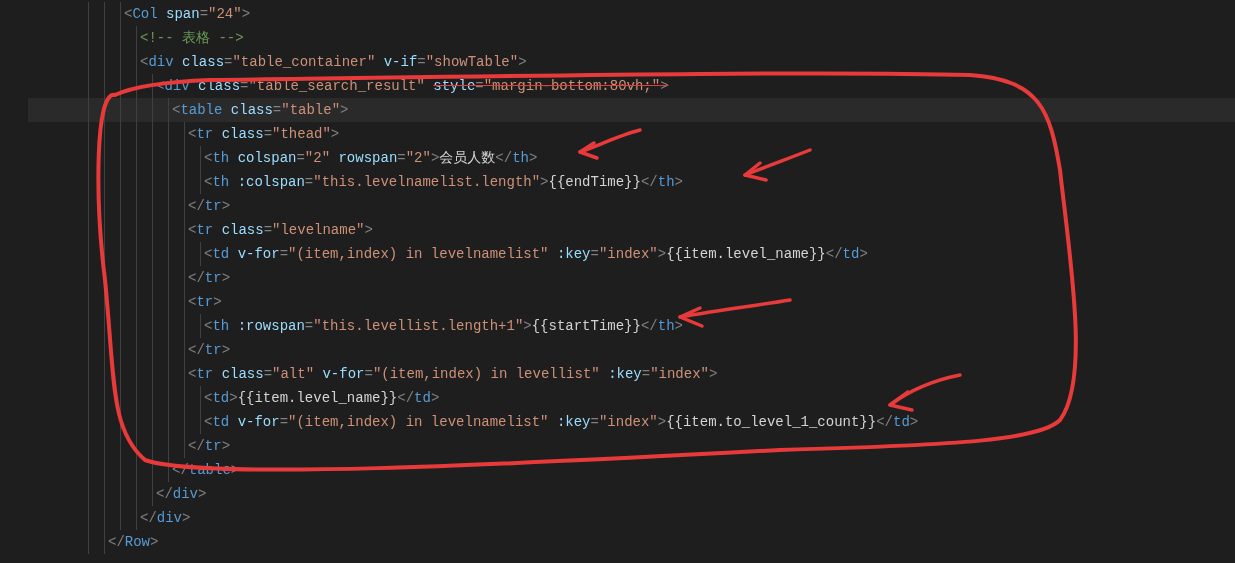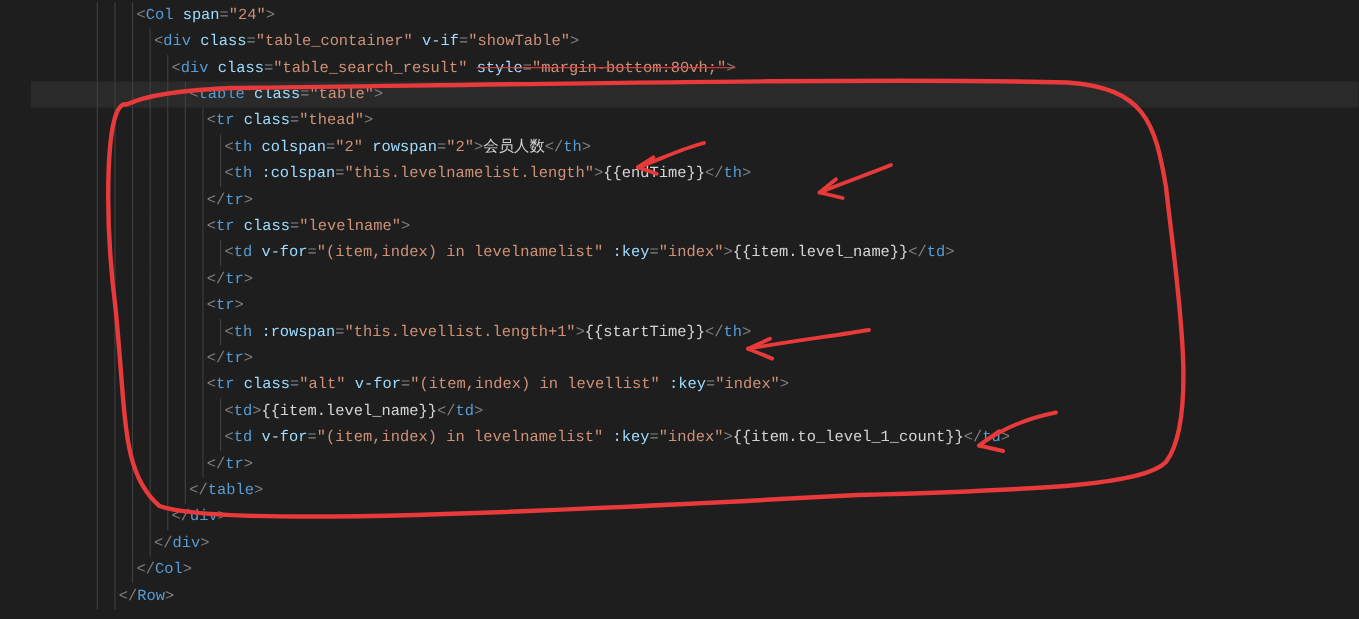--- a/index.html
+++ b/index.html
@@ -47,41 +47,41 @@
     width: 1235px;
     height: 563px;
     pointer-events: none;
   }
 </style>
 </head>
 <body>
 
 <div class="editor">
   <div class="line"><div class="guide" style="left: 60px;"></div><div class="guide" style="left: 76px;"></div><div class="guide" style="left: 92px;"></div><span style="padding-left: 96px;"><span class="p-gray">&lt;</span><span class="p-tag">Col</span><span class="p-txn"> </span><span class="p-attr">span</span><span class="p-gray">=</span><span class="p-str">"24"</span><span class="p-gray">&gt;</span></span></div>
+  <div class="line"><div class="guide" style="left: 60px;"></div><div class="guide" style="left: 76px;"></div><div class="guide" style="left: 92px;"></div><div class="guide" style="left: 108px;"></div><span style="padding-left: 112px;"><span class="p-comm">&lt;!-- 表格 --&gt;</span></span></div>
   <div class="line"><div class="guide" style="left: 60px;"></div><div class="guide" style="left: 76px;"></div><div class="guide" style="left: 92px;"></div><div class="guide" style="left: 108px;"></div><span style="padding-left: 112px;"><span class="p-gray">&lt;</span><span class="p-tag">div</span><span class="p-txn"> </span><span class="p-attr">class</span><span class="p-gray">=</span><span class="p-str">"table_container"</span><span class="p-txn"> </span><span class="p-attr">v-if</span><span class="p-gray">=</span><span class="p-str">"showTable"</span><span class="p-gray">&gt;</span></span></div>
   <div class="line"><div class="guide" style="left: 60px;"></div><div class="guide" style="left: 76px;"></div><div class="guide" style="left: 92px;"></div><div class="guide" style="left: 108px;"></div><div class="guide" style="left: 124px;"></div><span style="padding-left: 128px;"><span class="p-gray">&lt;</span><span class="p-tag">div</span><span class="p-txn"> </span><span class="p-attr">class</span><span class="p-gray">=</span><span class="p-str">"table_search_result"</span><span class="p-txn"> </span><span class="p-attr" style="text-decoration: line-through rgb(232, 58, 58);">style</span><span class="p-gray" style="text-decoration: line-through rgb(232, 58, 58);">=</span><span class="p-str" style="text-decoration: line-through rgb(232, 58, 58);">"margin-bottom:80vh;"</span><span class="p-gray" style="text-decoration: line-through rgb(232, 58, 58);">&gt;</span></span></div>
   <div class="line hl-line"><div class="guide" style="left: 60px;"></div><div class="guide" style="left: 76px;"></div><div class="guide" style="left: 92px;"></div><div class="guide" style="left: 108px;"></div><div class="guide" style="left: 124px;"></div><div class="guide" style="left: 140px;"></div><span style="padding-left: 144px;"><span class="p-gray">&lt;</span><span class="p-tag">table</span><span class="p-txn"> </span><span class="p-attr">class</span><span class="p-gray">=</span><span class="p-str">"table"</span><span class="p-gray">&gt;</span></span></div>
   <div class="line"><div class="guide" style="left: 60px;"></div><div class="guide" style="left: 76px;"></div><div class="guide" style="left: 92px;"></div><div class="guide" style="left: 108px;"></div><div class="guide" style="left: 124px;"></div><div class="guide" style="left: 140px;"></div><div class="guide" style="left: 156px;"></div><span style="padding-left: 160px;"><span class="p-gray">&lt;</span><span class="p-tag">tr</span><span class="p-txn"> </span><span class="p-attr">class</span><span class="p-gray">=</span><span class="p-str">"thead"</span><span class="p-gray">&gt;</span></span></div>
   <div class="line"><div class="guide" style="left: 60px;"></div><div class="guide" style="left: 76px;"></div><div class="guide" style="left: 92px;"></div><div class="guide" style="left: 108px;"></div><div class="guide" style="left: 124px;"></div><div class="guide" style="left: 140px;"></div><div class="guide" style="left: 156px;"></div><div class="guide" style="left: 172px;"></div><span style="padding-left: 176px;"><span class="p-gray">&lt;</span><span class="p-tag">th</span><span class="p-txn"> </span><span class="p-attr">colspan</span><span class="p-gray">=</span><span class="p-str">"2"</span><span class="p-txn"> </span><span class="p-attr">rowspan</span><span class="p-gray">=</span><span class="p-str">"2"</span><span class="p-gray">&gt;</span><span class="p-txn">会员人数</span><span class="p-gray">&lt;/</span><span class="p-tag">th</span><span class="p-gray">&gt;</span></span></div>
   <div class="line"><div class="guide" style="left: 60px;"></div><div class="guide" style="left: 76px;"></div><div class="guide" style="left: 92px;"></div><div class="guide" style="left: 108px;"></div><div class="guide" style="left: 124px;"></div><div class="guide" style="left: 140px;"></div><div class="guide" style="left: 156px;"></div><div class="guide" style="left: 172px;"></div><span style="padding-left: 176px;"><span class="p-gray">&lt;</span><span class="p-tag">th</span><span class="p-txn"> </span><span class="p-attr">:colspan</span><span class="p-gray">=</span><span class="p-str">"this.levelnamelist.length"</span><span class="p-gray">&gt;</span><span class="p-txn">{{endTime}}</span><span class="p-gray">&lt;/</span><span class="p-tag">th</span><span class="p-gray">&gt;</span></span></div>
   <div class="line"><div class="guide" style="left: 60px;"></div><div class="guide" style="left: 76px;"></div><div class="guide" style="left: 92px;"></div><div class="guide" style="left: 108px;"></div><div class="guide" style="left: 124px;"></div><div class="guide" style="left: 140px;"></div><div class="guide" style="left: 156px;"></div><span style="padding-left: 160px;"><span class="p-gray">&lt;/</span><span class="p-tag">tr</span><span class="p-gray">&gt;</span></span></div>
   <div class="line"><div class="guide" style="left: 60px;"></div><div class="guide" style="left: 76px;"></div><div class="guide" style="left: 92px;"></div><div class="guide" style="left: 108px;"></div><div class="guide" style="left: 124px;"></div><div class="guide" style="left: 140px;"></div><div class="guide" style="left: 156px;"></div><span style="padding-left: 160px;"><span class="p-gray">&lt;</span><span class="p-tag">tr</span><span class="p-txn"> </span><span class="p-attr">class</span><span class="p-gray">=</span><span class="p-str">"levelname"</span><span class="p-gray">&gt;</span></span></div>
   <div class="line"><div class="guide" style="left: 60px;"></div><div class="guide" style="left: 76px;"></div><div class="guide" style="left: 92px;"></div><div class="guide" style="left: 108px;"></div><div class="guide" style="left: 124px;"></div><div class="guide" style="left: 140px;"></div><div class="guide" style="left: 156px;"></div><div class="guide" style="left: 172px;"></div><span style="padding-left: 176px;"><span class="p-gray">&lt;</span><span class="p-tag">td</span><span class="p-txn"> </span><span class="p-attr">v-for</span><span class="p-gray">=</span><span class="p-str">"(item,index) in levelnamelist"</span><span class="p-txn"> </span><span class="p-attr">:key</span><span class="p-gray">=</span><span class="p-str">"index"</span><span class="p-gray">&gt;</span><span class="p-txn">{{item.level_name}}</span><span class="p-gray">&lt;/</span><span class="p-tag">td</span><span class="p-gray">&gt;</span></span></div>
   <div class="line"><div class="guide" style="left: 60px;"></div><div class="guide" style="left: 76px;"></div><div class="guide" style="left: 92px;"></div><div class="guide" style="left: 108px;"></div><div class="guide" style="left: 124px;"></div><div class="guide" style="left: 140px;"></div><div class="guide" style="left: 156px;"></div><span style="padding-left: 160px;"><span class="p-gray">&lt;/</span><span class="p-tag">tr</span><span class="p-gray">&gt;</span></span></div>
   <div class="line"><div class="guide" style="left: 60px;"></div><div class="guide" style="left: 76px;"></div><div class="guide" style="left: 92px;"></div><div class="guide" style="left: 108px;"></div><div class="guide" style="left: 124px;"></div><div class="guide" style="left: 140px;"></div><div class="guide" style="left: 156px;"></div><span style="padding-left: 160px;"><span class="p-gray">&lt;</span><span class="p-tag">tr</span><span class="p-gray">&gt;</span></span></div>
   <div class="line"><div class="guide" style="left: 60px;"></div><div class="guide" style="left: 76px;"></div><div class="guide" style="left: 92px;"></div><div class="guide" style="left: 108px;"></div><div class="guide" style="left: 124px;"></div><div class="guide" style="left: 140px;"></div><div class="guide" style="left: 156px;"></div><div class="guide" style="left: 172px;"></div><span style="padding-left: 176px;"><span class="p-gray">&lt;</span><span class="p-tag">th</span><span class="p-txn"> </span><span class="p-attr">:rowspan</span><span class="p-gray">=</span><span class="p-str">"this.levellist.length+1"</span><span class="p-gray">&gt;</span><span class="p-txn">{{startTime}}</span><span class="p-gray">&lt;/</span><span class="p-tag">th</span><span class="p-gray">&gt;</span></span></div>
   <div class="line"><div class="guide" style="left: 60px;"></div><div class="guide" style="left: 76px;"></div><div class="guide" style="left: 92px;"></div><div class="guide" style="left: 108px;"></div><div class="guide" style="left: 124px;"></div><div class="guide" style="left: 140px;"></div><div class="guide" style="left: 156px;"></div><span style="padding-left: 160px;"><span class="p-gray">&lt;/</span><span class="p-tag">tr</span><span class="p-gray">&gt;</span></span></div>
   <div class="line"><div class="guide" style="left: 60px;"></div><div class="guide" style="left: 76px;"></div><div class="guide" style="left: 92px;"></div><div class="guide" style="left: 108px;"></div><div class="guide" style="left: 124px;"></div><div class="guide" style="left: 140px;"></div><div class="guide" style="left: 156px;"></div><span style="padding-left: 160px;"><span class="p-gray">&lt;</span><span class="p-tag">tr</span><span class="p-txn"> </span><span class="p-attr">class</span><span class="p-gray">=</span><span class="p-str">"alt"</span><span class="p-txn"> </span><span class="p-attr">v-for</span><span class="p-gray">=</span><span class="p-str">"(item,index) in levellist"</span><span class="p-txn"> </span><span class="p-attr">:key</span><span class="p-gray">=</span><span class="p-str">"index"</span><span class="p-gray">&gt;</span></span></div>
   <div class="line"><div class="guide" style="left: 60px;"></div><div class="guide" style="left: 76px;"></div><div class="guide" style="left: 92px;"></div><div class="guide" style="left: 108px;"></div><div class="guide" style="left: 124px;"></div><div class="guide" style="left: 140px;"></div><div class="guide" style="left: 156px;"></div><div class="guide" style="left: 172px;"></div><span style="padding-left: 176px;"><span class="p-gray">&lt;</span><span class="p-tag">td</span><span class="p-gray">&gt;</span><span class="p-txn">{{item.level_name}}</span><span class="p-gray">&lt;/</span><span class="p-tag">td</span><span class="p-gray">&gt;</span></span></div>
   <div class="line"><div class="guide" style="left: 60px;"></div><div class="guide" style="left: 76px;"></div><div class="guide" style="left: 92px;"></div><div class="guide" style="left: 108px;"></div><div class="guide" style="left: 124px;"></div><div class="guide" style="left: 140px;"></div><div class="guide" style="left: 156px;"></div><div class="guide" style="left: 172px;"></div><span style="padding-left: 176px;"><span class="p-gray">&lt;</span><span class="p-tag">td</span><span class="p-txn"> </span><span class="p-attr">v-for</span><span class="p-gray">=</span><span class="p-str">"(item,index) in levelnamelist"</span><span class="p-txn"> </span><span class="p-attr">:key</span><span class="p-gray">=</span><span class="p-str">"index"</span><span class="p-gray">&gt;</span><span class="p-txn">{{item.to_level_1_count}}</span><span class="p-gray">&lt;/</span><span class="p-tag">td</span><span class="p-gray">&gt;</span></span></div>
   <div class="line"><div class="guide" style="left: 60px;"></div><div class="guide" style="left: 76px;"></div><div class="guide" style="left: 92px;"></div><div class="guide" style="left: 108px;"></div><div class="guide" style="left: 124px;"></div><div class="guide" style="left: 140px;"></div><div class="guide" style="left: 156px;"></div><span style="padding-left: 160px;"><span class="p-gray">&lt;/</span><span class="p-tag">tr</span><span class="p-gray">&gt;</span></span></div>
   <div class="line"><div class="guide" style="left: 60px;"></div><div class="guide" style="left: 76px;"></div><div class="guide" style="left: 92px;"></div><div class="guide" style="left: 108px;"></div><div class="guide" style="left: 124px;"></div><div class="guide" style="left: 140px;"></div><span style="padding-left: 144px;"><span class="p-gray">&lt;/</span><span class="p-tag">table</span><span class="p-gray">&gt;</span></span></div>
   <div class="line"><div class="guide" style="left: 60px;"></div><div class="guide" style="left: 76px;"></div><div class="guide" style="left: 92px;"></div><div class="guide" style="left: 108px;"></div><div class="guide" style="left: 124px;"></div><span style="padding-left: 128px;"><span class="p-gray">&lt;/</span><span class="p-tag">div</span><span class="p-gray">&gt;</span></span></div>
   <div class="line"><div class="guide" style="left: 60px;"></div><div class="guide" style="left: 76px;"></div><div class="guide" style="left: 92px;"></div><div class="guide" style="left: 108px;"></div><span style="padding-left: 112px;"><span class="p-gray">&lt;/</span><span class="p-tag">div</span><span class="p-gray">&gt;</span></span></div>
-  <div class="line"><div class="guide" style="left: 60px;"></div><div class="guide" style="left: 76px;"></div><div class="guide" style="left: 92px;"></div><span style="padding-left: 96px;"><span class="p-gray">&lt;/</span><span class="p-tag">Col</span><span class="p-gray">&gt;</span></span></div>
   <div class="line"><div class="guide" style="left: 60px;"></div><div class="guide" style="left: 76px;"></div><span style="padding-left: 80px;"><span class="p-gray">&lt;/</span><span class="p-tag">Row</span><span class="p-gray">&gt;</span></span></div>
 </div>
 
 <svg class="annot">
   <g stroke="#e83a3a" stroke-width="4" fill="none" stroke-linecap="round">
     <path d="M 115 95
              C 95 90, 95 200, 105 280
              C 115 380, 110 430, 145 460
              C 200 480, 500 465, 780 450
              C 960 445, 1040 440, 1060 420

